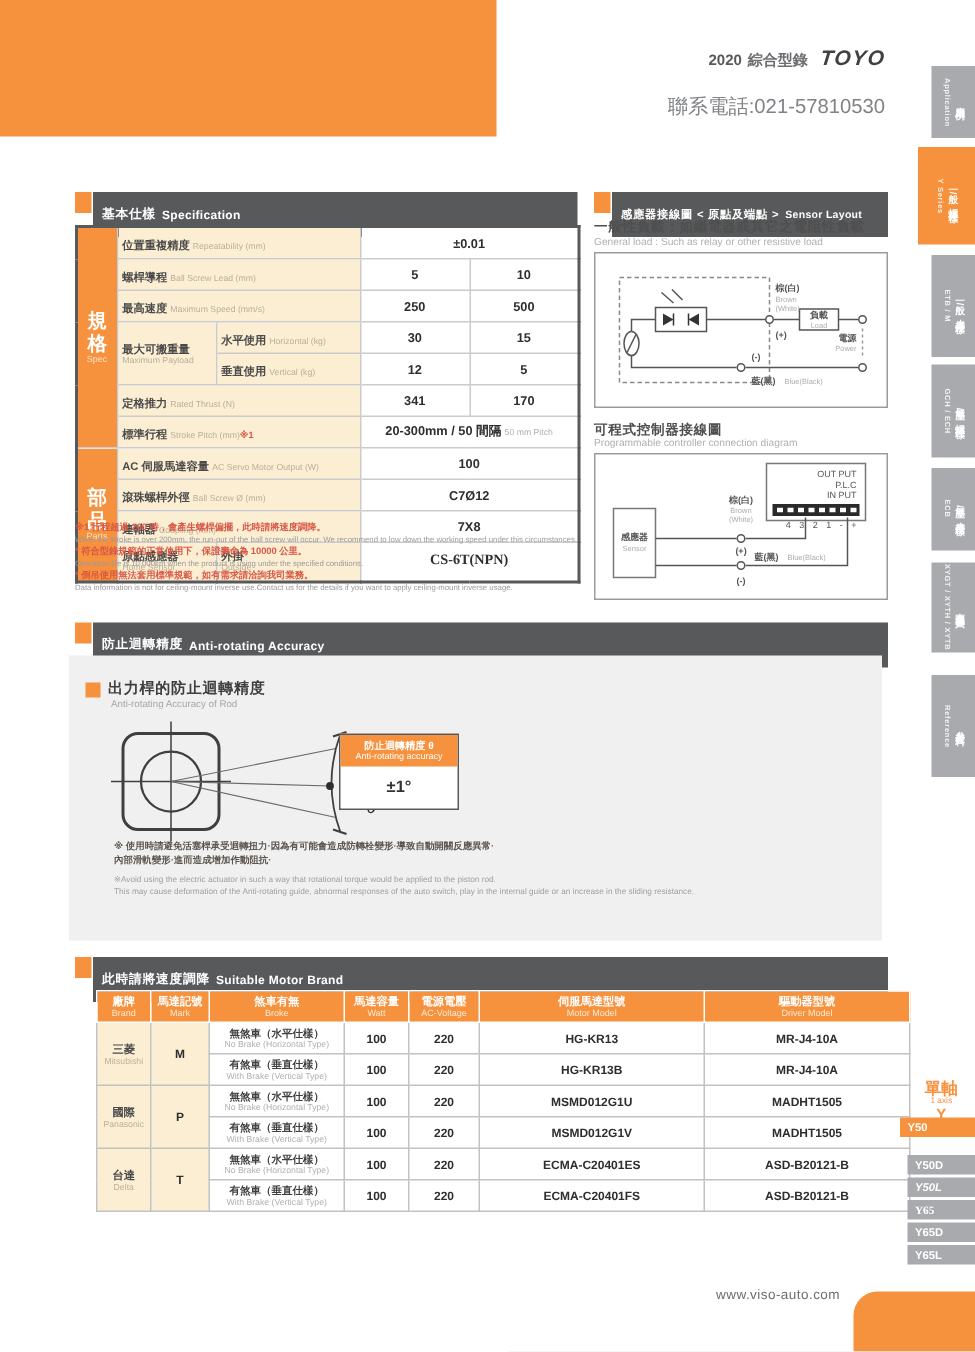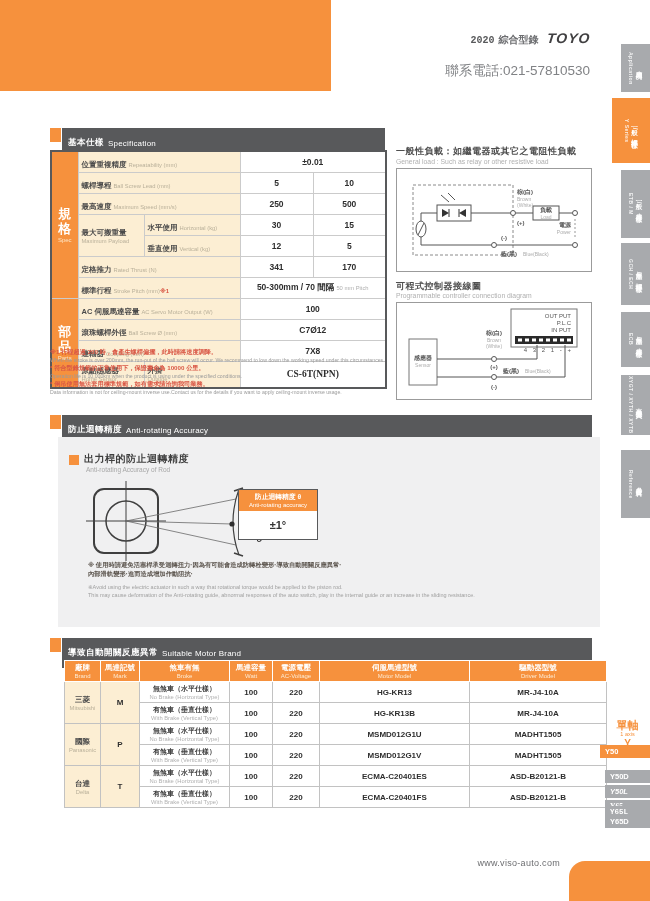--- a/index.html
+++ b/index.html
@@ -3,37 +3,37 @@
 <meta charset="utf-8">
 <style>
   * { margin:0; padding:0; box-sizing:border-box; }
   body { background:#d8d8d8; font-family:"Liberation Sans","DejaVu Sans",sans-serif; }
   #page { position:relative; width:650px; height:901px; background:#fff; overflow:hidden; margin:0 auto; }
   .abs { position:absolute; }
 
   
   .orange-block { left:0; top:0; width:331px; height:91px; background:#F6913D; }
   .catalog-line { top:30px; right:60px; color:#6d6e71; font-size:10px; font-weight:bold; white-space:nowrap; }
-  .catalog-line .yr { color:#58595b; margin-right:4px;font-family:Liberation Mono, monospace; }
+  .catalog-line .yr { color:#58595b; margin-right:4px; }
   .logo { display:inline-block; margin-left:8px; font-size:14px; font-weight:900; font-style:italic; letter-spacing:1px; color:#414042; transform:skewX(-6deg); }
   .phone { top:62px; right:60px; color:#808285; font-size:13.5px; }
 
   
   .vtab { right:0; width:29px; background:#A8AAAD; display:flex; align-items:center; justify-content:center; }
   .vtab.active { background:#F6913D; width:38px; }
   .vtxt { writing-mode:vertical-rl; text-orientation:mixed; text-align:center; color:#fff; }
   .vtxt .zh { display:block; font-size:6.5px; font-weight:bold; letter-spacing:1px; }
   .vtxt .en { display:block; font-size:5px; font-weight:bold; color:rgba(255,255,255,.85); letter-spacing:.5px; }
 
   
   .sec { height:30px; display:flex; }
   .sec .sq { width:11px; height:14px; background:#F6913D; margin-right:1px; flex:none; }
   .sec .bar { flex:1; background:#58595B; color:#fff; display:flex; align-items:center; padding-left:6px; white-space:nowrap; overflow:hidden; }
   .sec .bar .zh { font-size:8.5px; font-weight:bold; letter-spacing:.5px; }
-  .sec .bar .en { font-size:8px; font-weight:normal; margin-left:4px; letter-spacing:.2px;text-align:right; }
+  .sec .bar .en { font-size:8px; font-weight:bold; margin-left:4px; letter-spacing:.2px;text-align:right; }
 
   
   table.spec { left:50px; top:150px; width:335px; border-collapse:collapse; table-layout:fixed; }
   table.spec td { border:1px solid #cbcbcb; overflow:hidden; }
   table.spec { border:2px solid #58595b; }
   td.band { background:#F6913D; text-align:center; vertical-align:middle; }
   .band-zh { width:15px; margin:0 auto; word-break:break-all; font-size:13px; font-weight:bold; color:#fff; line-height:1.15; }
   .band-en { font-size:6px; color:#FDE4C3; }
   td.lab { background:#FCEED3; padding:1px 3px; vertical-align:middle; }
   .lzh { font-size:7.5px; font-weight:bold; color:#4a4a4a; }
@@ -52,21 +52,21 @@
   .gload-zh { left:396px; top:145px; font-size:9px; font-weight:bold; color:#4f4f4f; letter-spacing:.5px; }
   .gload-en { left:396px; top:158px; font-size:6.8px; color:#b0b0b0; }
   .diagbox { left:396px; border:1px solid #9b9b9b; background:#fff; }
   .plc-zh { left:396px; top:280px; font-size:9px; font-weight:bold; color:#4f4f4f; letter-spacing:.5px; }
   .plc-en { left:396px; top:292px; font-size:6.8px; color:#b0b0b0; }
   svg text { font-family:"Liberation Sans","DejaVu Sans",sans-serif; }
   .dk { fill:#555; font-size:6px; font-weight:bold; }
   .lt { fill:#adadad; font-size:5px; }
 
   
-  .panel { left:58px; top:437px; width:542px; height:190px; background:#F0F0F1;padding-left:16px; }
+  .panel { left:46px; top:437px; width:542px; height:190px; background:#F0F0F1;padding-left:16px; }
   .p-sq { left:11px; top:18px; width:10px; height:10px; background:#F6913D; }
   .p-zh { left:26px; top:15px; font-size:10px; font-weight:bold; color:#3f3f3f; letter-spacing:.5px; }
   .p-en { left:28px; top:29px; font-size:6.5px; color:#a7a7a7; }
   .resbox { left:180px; top:52px; width:80px; border:1px solid #58595b; background:#fff; }
   .resbox .hd { background:#F6913D; color:#fff; text-align:center; padding:2px 0 3px; }
   .resbox .hd .l1 { font-size:6.8px; font-weight:bold; display:block; }
   .resbox .hd .l2 { font-size:6px; display:block; }
   .resbox .bd { text-align:center; font-size:11px; font-weight:bold; color:#333; padding:8px 0; }
   .pn-zh { left:30px; top:123px; font-size:6.3px; font-weight:bold; color:#5d564f; line-height:9px; }
   .pn-en { left:30px; top:146px; font-size:5.5px; color:#a0a0a0; line-height:8px; }
@@ -150,20 +150,27 @@
   </div>
 
   <div class="abs sec" style="left:50px;top:128px;width:335px;">
     <span class="sq"></span>
     <span class="bar">
         <span class="zh">基本仕樣</span>
         <span class="en">Specification</span>
       </span>
   </div>
 
+  <div class="abs sec" style="left:396px;top:128px;width:196px;">
+    <span class="sq"></span>
+    <span class="bar">
+        <span class="zh" style="font-size:7.5px;">感應器接線圖 &lt; 原點及端點 &gt;</span>
+        <span class="en" style="font-size:7px;">Sensor Layout</span>
+      </span>
+  </div>
 
   <table class="abs spec">
     <colgroup>
         <col style="width:27px">
         <col style="width:66px">
         <col style="width:96px">
         <col style="width:73px">
         <col style="width:73px">
       </colgroup>
     <tbody>
@@ -199,21 +206,21 @@
       <td class="val">12</td>
       <td class="val">5</td>
     </tr>
     <tr style="height:17px;">
       <td class="lab" colspan="2"><span class="lzh">定格推力</span><span class="len">Rated Thrust (N)</span></td>
       <td class="val">341</td>
       <td class="val">170</td>
     </tr>
     <tr style="height:17px;">
       <td class="lab" colspan="2"><span class="lzh">標準行程</span><span class="len">Stroke Pitch (mm)</span><span class="mk">※1</span></td>
-      <td class="val" colspan="2"><span>50-300mm / 70 間隔</span><span class="ven">50 mm Pitch</span></td>
+      <td class="val" colspan="2"><span>20-300mm / 50 間隔</span><span class="ven">50 mm Pitch</span></td>
     </tr>
     <tr style="height:17px;">
       <td class="band" rowspan="4">
             <div class="band-zh">部品</div>
             <div class="band-en">Parts</div>
           </td>
       <td class="lab" colspan="2"><span class="lzh">AC 伺服馬達容量</span><span class="len">AC Servo Motor Output (W)</span></td>
       <td class="val" colspan="2">100</td>
     </tr>
     <tr style="height:17px;">
@@ -369,21 +376,21 @@
     </div>
     <div class="abs pn-en">
       <div>※Avoid using the electric actuator in such a way that rotational torque would be applied to the piston rod.</div>
       <div>This may cause deformation of the Anti-rotating guide, abnormal responses of the auto switch, play in the internal guide or an increase in the sliding resistance.</div>
     </div>
   </div>
 
   <div class="abs sec" style="left:50px;top:638px;width:542px;">
     <span class="sq"></span>
     <span class="bar">
-        <span class="zh">導致自動開關反應異常</span>
+        <span class="zh">此時請將速度調降</span>
         <span class="en">Suitable Motor Brand</span>
       </span>
   </div>
 
   <table class="abs motor">
     <colgroup>
         <col style="width:36px">
         <col style="width:39px">
         <col style="width:90px">
         <col style="width:43px">
@@ -501,18 +508,18 @@
     </table>
 
   <div class="abs axis-zh">單軸</div>
   <div class="abs axis-en">1 axis</div>
   <div class="abs axis-code">Y</div>
   <div class="abs mtab active" style="top:745px;">Y50</div>
   <div class="abs mtab" style="top:770px;">Y50D</div>
   <div class="abs mtab" style="top:785px;font-style:italic;">Y50L</div>
   <div class="abs mtab" style="top:800px;font-family:Liberation Serif, serif;">Y65</div>
   <div class="abs mtab" style="top:815px;">Y65D</div>
-  <div class="abs mtab" style="top:806px;font-family:Liberation Mono, monospace;">Y65L</div>
+  <div class="abs mtab" style="top:830px;">Y65L</div>
 
   <div class="abs site">www.viso-auto.com</div>
   <div class="abs corner"></div>
 
 </div>
 
 </body></html>

